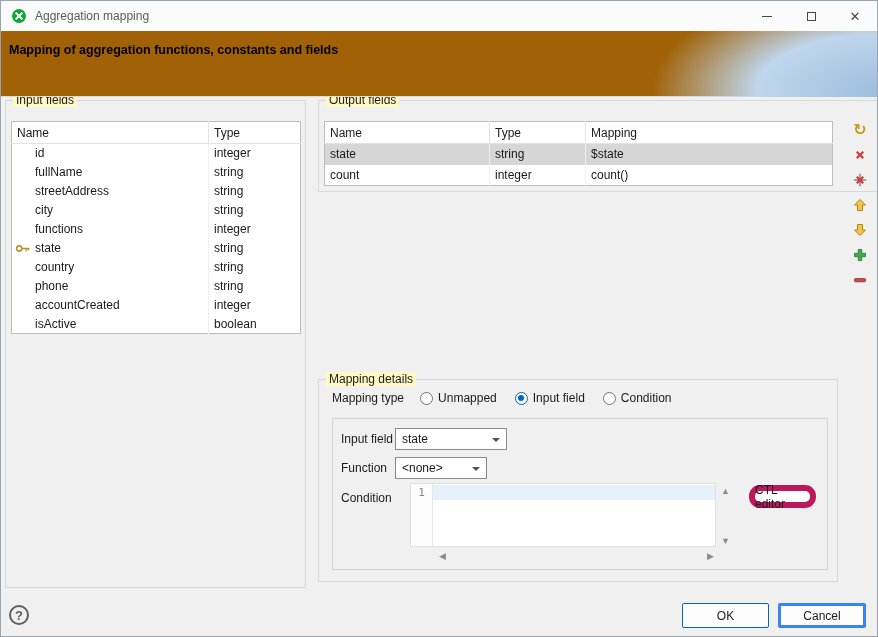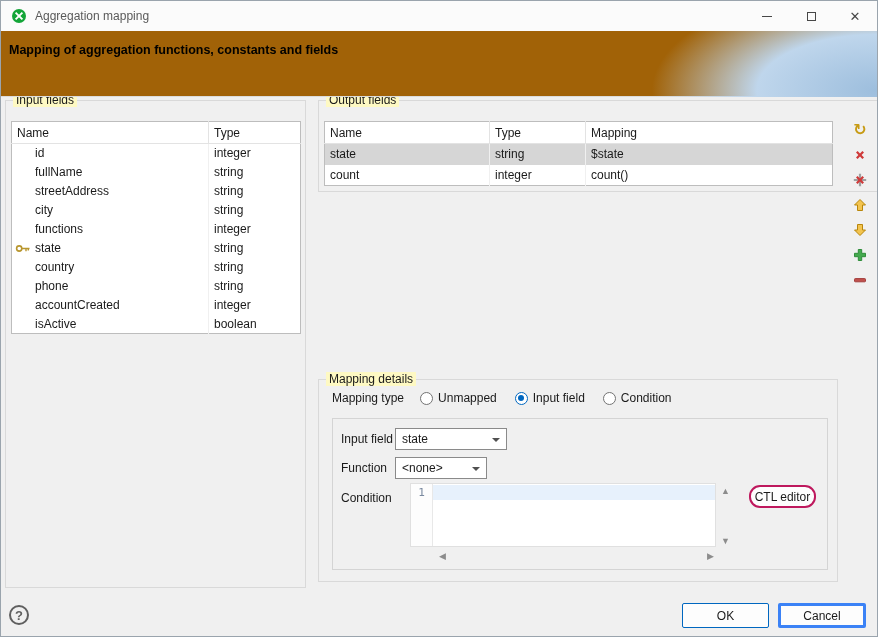--- a/index.html
+++ b/index.html
@@ -54,21 +54,21 @@
   .inner-box { position:absolute; left:13px; top:38px; width:496px; height:152px; border:1px solid #d4d4d4; }
   .fld-label { position:absolute; white-space:nowrap; }
   .combo { position:absolute; height:22px; background:#fff; border:1px solid #8a8a8a; display:flex; align-items:center; padding-left:6px; }
   .combo-arrow { position:absolute; right:6px; top:9px; width:0; height:0; border-left:4px solid transparent; border-right:4px solid transparent; border-top:4px solid #505050; }
 
   .cond-editor { position:absolute; left:77px; top:64px; width:306px; height:64px; background:#fff; border:1px solid #e0e0e0; display:flex; }
   .gutter { width:22px; background:#fdfdfd; border-right:1px solid #e8e8e8; color:#7a8aa0; font-family:"DejaVu Sans Mono",monospace; font-size:11px; text-align:center; padding-top:2px; }
   .edit-area { flex:1; position:relative; }
   .cur-line { position:absolute; left:0; top:1px; width:100%; height:15px; background:#e7f1fc; }
   .scroll-arrow { position:absolute; color:#8c8c8c; font-size:9px; line-height:1; }
-  .btn { position:absolute; background:#fdfdfd; border:2px solid #be185d; border-radius:11px; display:flex; align-items:center; justify-content:center; }
+  .btn { position:absolute; background:#fdfdfd; border:6px solid #be185d; border-radius:11px; display:flex; align-items:center; justify-content:center; }
 
   
   .help-circle { position:absolute; left:8px; top:604px; width:20px; height:20px; border:2px solid #5f5f5f; border-radius:50%; display:flex; align-items:center; justify-content:center; font-weight:bold; color:#5f5f5f; font-size:13px; }
   .footer-btn { position:absolute; top:602px; height:25px; background:#fdfdfd; border:3px solid #3b82f6; border-radius:2px; display:flex; align-items:center; justify-content:center; }
   .footer-btn.default { border:1px solid #0067c0; }
 </style>
 </head>
 <body>
 
 <div class="window">

